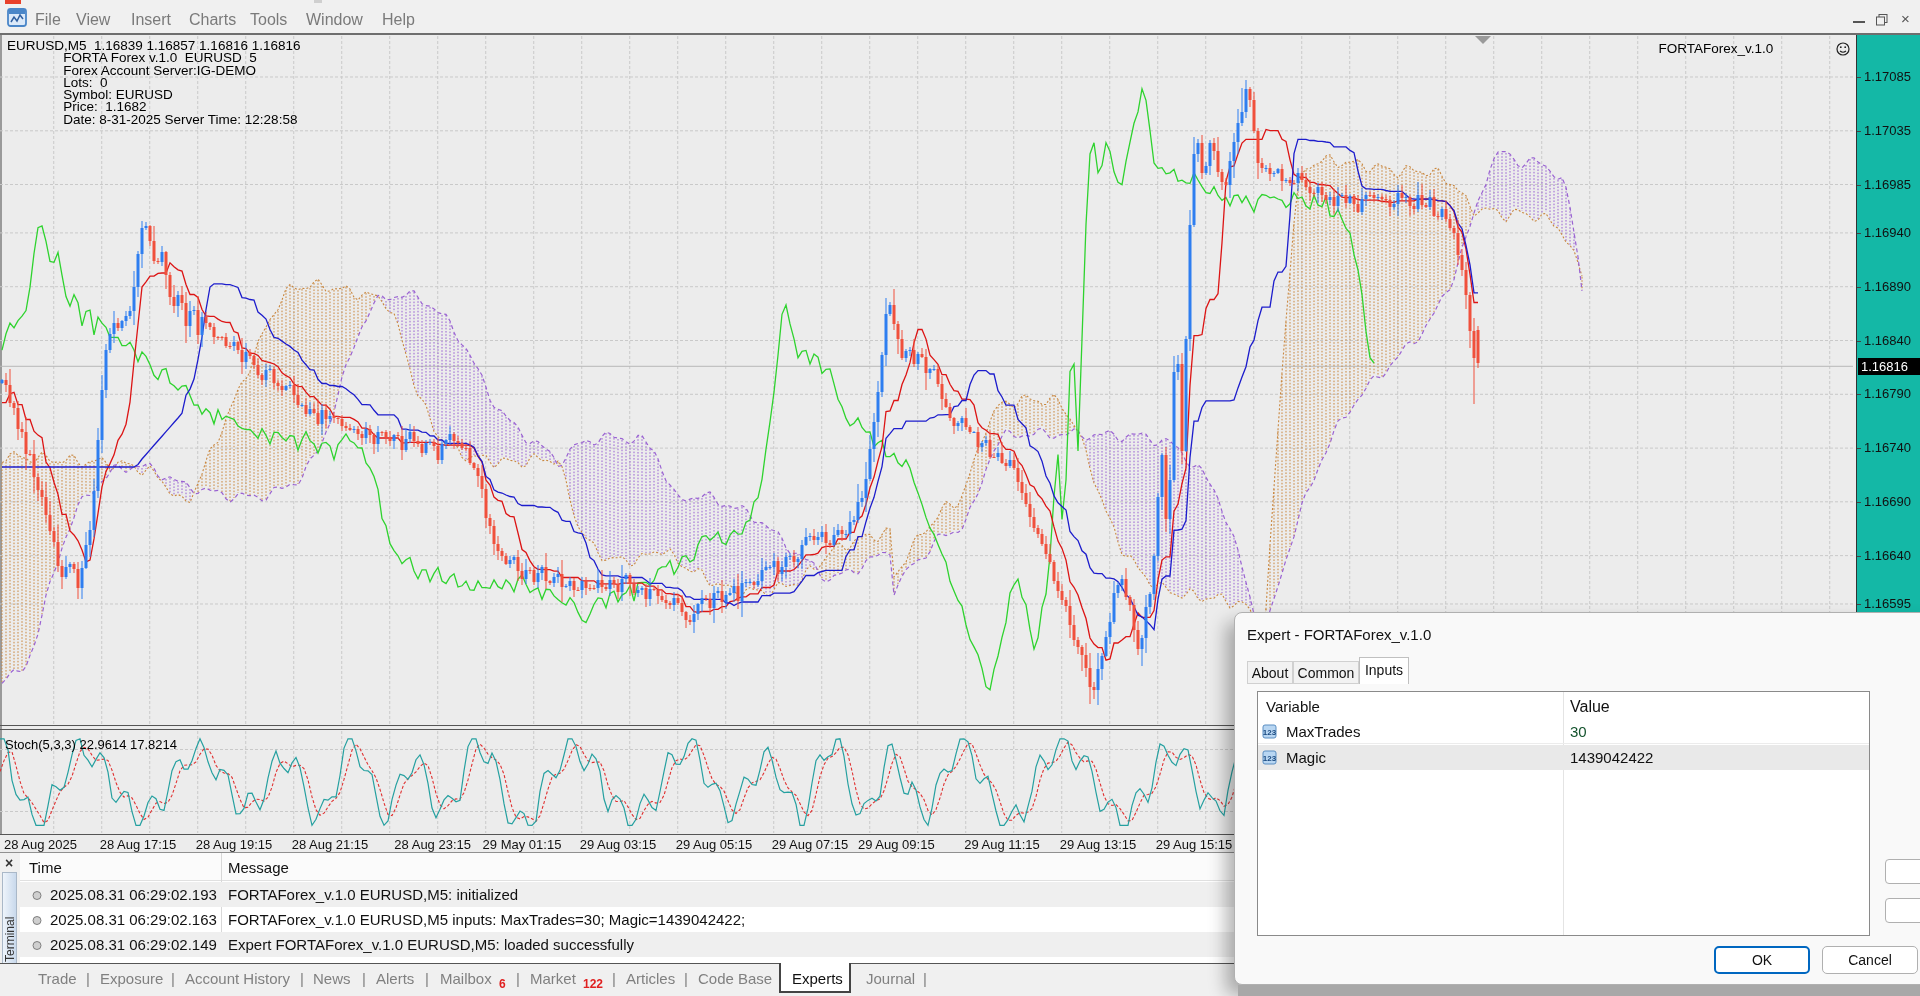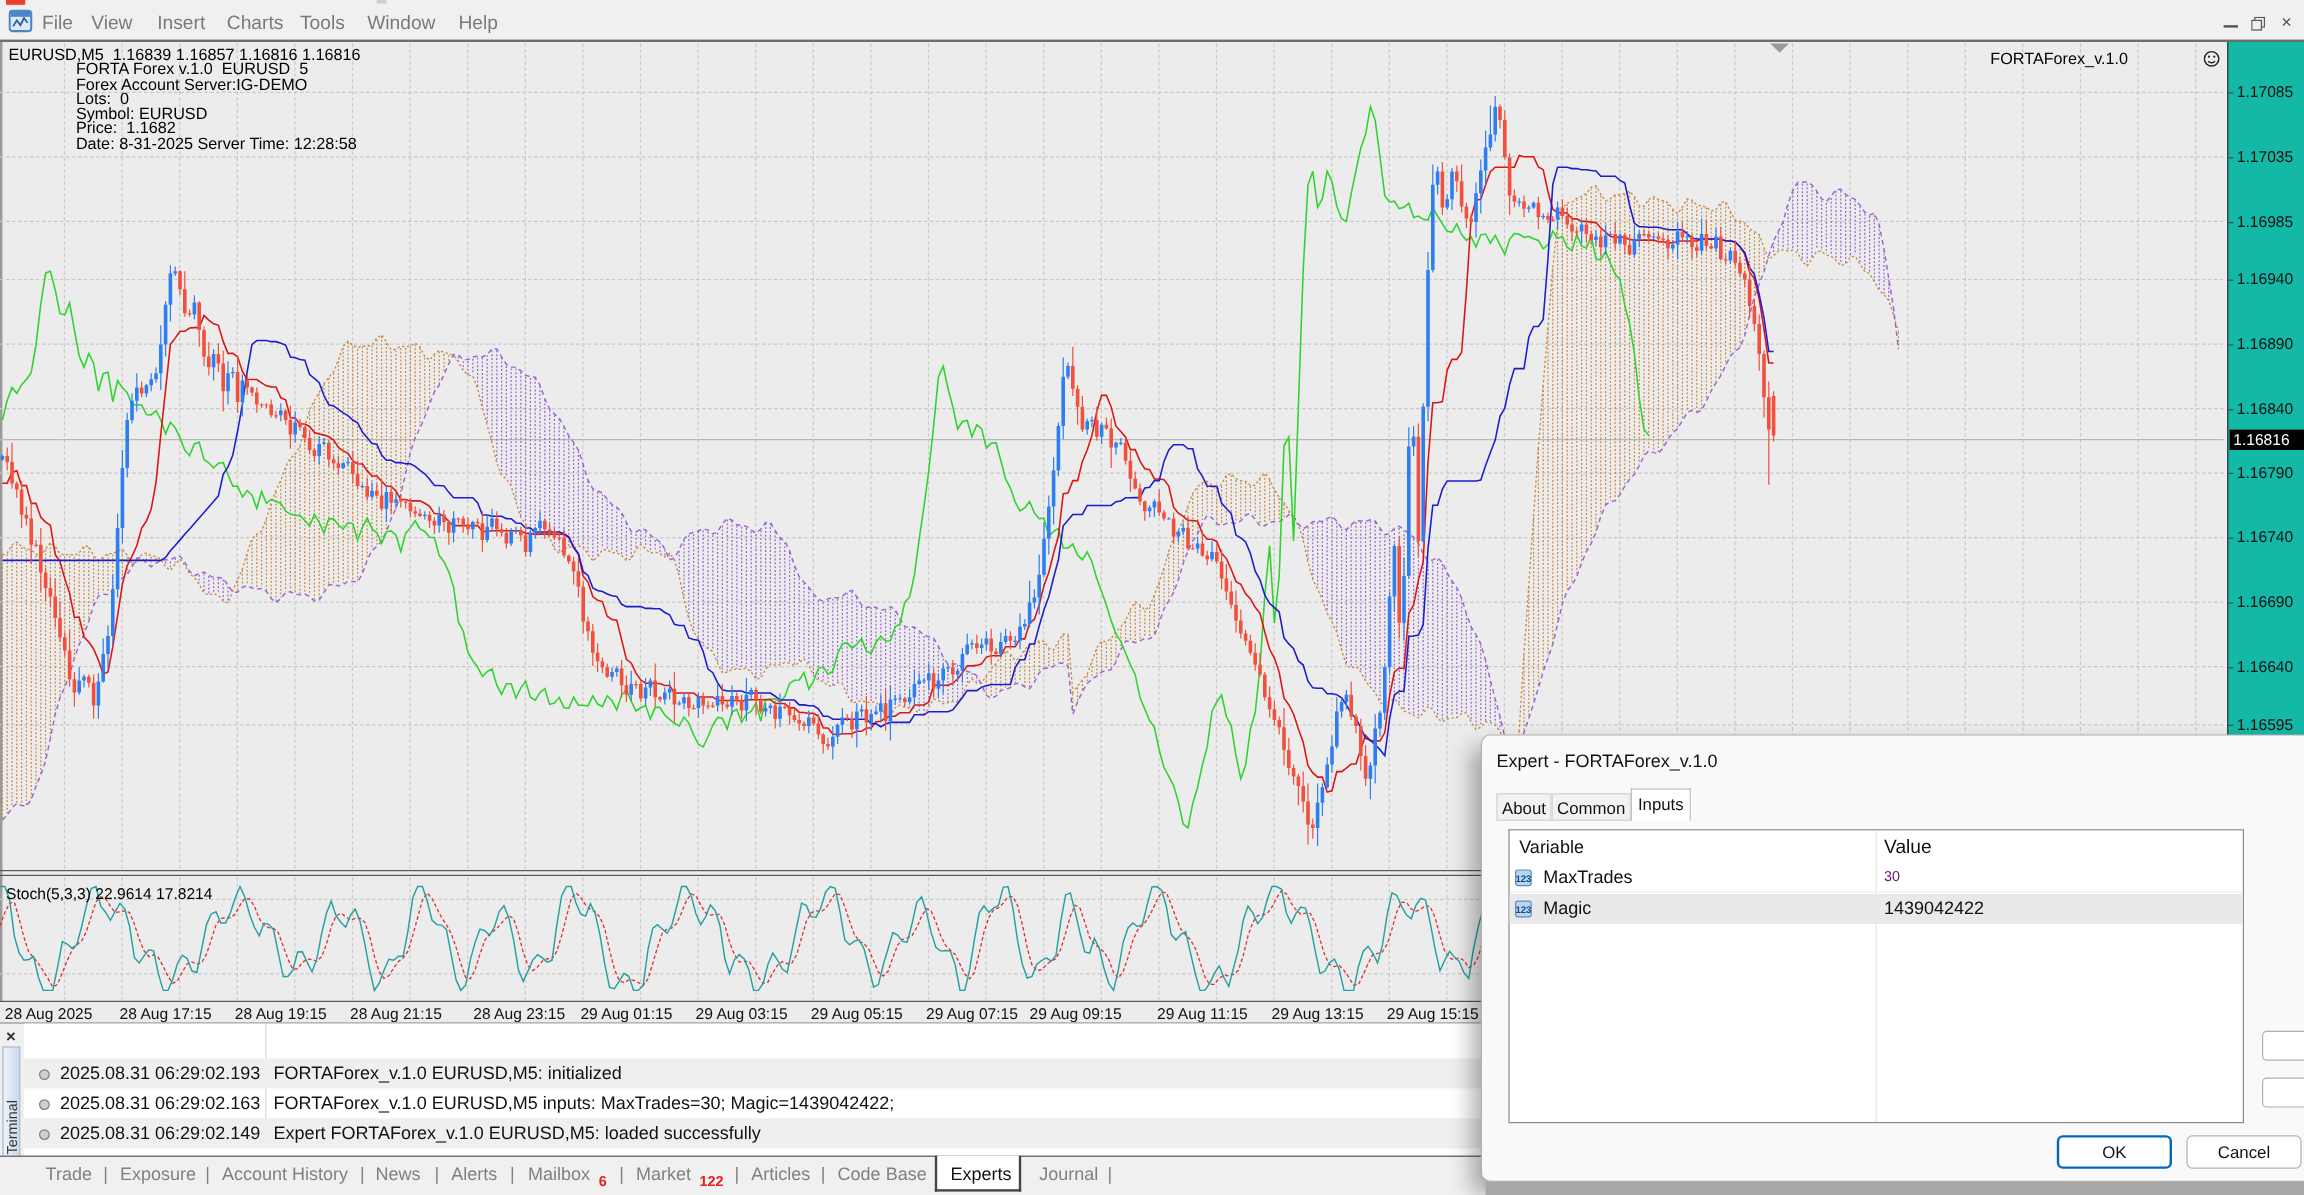--- a/index.html
+++ b/index.html
@@ -193,37 +193,41 @@
     <div style="position:absolute;left:0;top:569px;width:4px;height:1px;background:#444"></div>
  <div style="position:absolute;left:1px;top:323px;width:62px;height:17px;background:#000;color:#fff;font-size:13px;padding-left:3px;line-height:17px">1.16816</div>
 </div>
 
 <div style="position:absolute;left:0;top:834px;width:1920px;height:18px;background:#ececec;border-top:1px solid #555"></div>
 <div class="tl" style="left:4px">28 Aug 2025</div>
 <div class="tl" style="left:93px;width:90px;text-align:center">28 Aug 17:15</div>
 <div class="tl" style="left:189px;width:90px;text-align:center">28 Aug 19:15</div>
 <div class="tl" style="left:285px;width:90px;text-align:center">28 Aug 21:15</div>
 <div class="tl" style="left:381px;width:90px;text-align:right">28 Aug 23:15</div>
-<div class="tl" style="left:477px;width:90px;text-align:center">29 Aug 01:15</div>
+<div class="tl" style="left:477px;width:90px;text-align:center">29 May 01:15</div>
 <div class="tl" style="left:573px;width:90px;text-align:center">29 Aug 03:15</div>
 <div class="tl" style="left:669px;width:90px;text-align:center">29 Aug 05:15</div>
 <div class="tl" style="left:765px;width:90px;text-align:center">29 Aug 07:15</div>
 <div class="tl" style="left:858px;width:90px;">29 Aug 09:15</div>
 <div class="tl" style="left:957px;width:90px;text-align:center">29 Aug 11:15</div>
 <div class="tl" style="left:1053px;width:90px;text-align:center">29 Aug 13:15</div>
 <div class="tl" style="left:1149px;width:90px;text-align:center">29 Aug 15:15</div>
 
 <div style="position:absolute;left:0;top:852px;width:1920px;height:144px;background:#f0f0f0;border-top:1px solid #909090"></div>
 <div style="position:absolute;left:5px;top:855px;color:#333;font-size:14px;font-weight:bold">×</div>
 <div style="position:absolute;left:2px;top:872px;width:15px;height:120px;background:linear-gradient(90deg,#eef4fb,#c9d9ec);border:1px solid #aab8c8"></div>
 <svg width="16" height="120" style="position:absolute;left:1px;top:872px">
     <text x="13" y="90" font-size="12" fill="#333" font-family="Liberation Sans" transform="rotate(-90 13 90)">Terminal</text>
   </svg>
 
 <div style="position:absolute;left:20px;top:853px;width:1900px;height:110px;background:#fff">
+ <div style="position:absolute;left:0;top:0;width:1900px;height:28px;background:#fbfbfb;border-bottom:1px solid #e0e0e0">
+  <span style="position:absolute;left:9px;top:6px;font-size:15px;color:#111">Time</span>
+  <span style="position:absolute;left:208px;top:6px;font-size:15px;color:#111">Message</span>
+ </div>
  <div style="position:absolute;left:201px;top:0;width:1px;height:104px;background:#d8d8d8"></div>
  <div style="position:absolute;left:0;top:29px;width:1900px;height:25px;background:#efefef"></div>
  <div style="position:absolute;left:0;top:79px;width:1900px;height:25px;background:#efefef"></div>
  <div style="position:absolute;left:0;top:29px;width:1900px;font-size:15px;color:#111">
   <div style="position:absolute;left:0;top:4px">
         <svg width="12" height="12" style="position:absolute;left:11px;top:4px">
           <circle cx="6" cy="5.5" r="4" fill="#cfcfcf" stroke="#7f7f7f"></circle>
         </svg>
         <span style="position:absolute;left:30px;white-space:nowrap">2025.08.31 06:29:02.193</span>
         <span style="position:absolute;left:208px;white-space:nowrap">FORTAForex_v.1.0 EURUSD,M5: initialized</span>
@@ -280,21 +284,21 @@
  <div style="position:absolute;left:22px;top:78px;width:613px;height:245px;background:#fff;border:1px solid #8a8a8a">
   <div style="position:absolute;left:8px;top:6px;font-size:15px;color:#111">Variable</div>
   <div style="position:absolute;left:312px;top:6px;font-size:16px;color:#111">Value</div>
   <div style="position:absolute;left:305px;top:0;width:1px;height:243px;background:#e4e4e4"></div>
   <div style="position:absolute;left:0;top:27px;width:611px;height:25px;border-bottom:1px solid #ececec">
    <svg width="17" height="17" style="position:absolute;left:4px;top:4px">
           <rect x="1" y="2" width="13" height="13" rx="2" fill="#b8d6f2" stroke="#5a8ec2"></rect>
           <text x="7.5" y="12" font-size="8" font-weight="bold" text-anchor="middle" fill="#1a4a80" font-family="Liberation Sans">123</text>
         </svg>
    <span style="position:absolute;left:28px;top:4px;font-size:15px;color:#111">MaxTrades</span>
-   <span style="position:absolute;left:312px;top:4px;font-size:12px;color:#701a75">30</span>
+   <span style="position:absolute;left:312px;top:4px;font-size:15px;color:#14532d">30</span>
   </div>
   <div style="position:absolute;left:0;top:53px;width:611px;height:25px;background:#e9e9e9">
    <svg width="17" height="17" style="position:absolute;left:4px;top:4px">
           <rect x="1" y="2" width="13" height="13" rx="2" fill="#b8d6f2" stroke="#5a8ec2"></rect>
           <text x="7.5" y="12" font-size="8" font-weight="bold" text-anchor="middle" fill="#1a4a80" font-family="Liberation Sans">123</text>
         </svg>
    <span style="position:absolute;left:28px;top:4px;font-size:15px;color:#111">Magic</span>
    <span style="position:absolute;left:312px;top:4px;font-size:15px;color:#111">1439042422</span>
   </div>
  </div>

